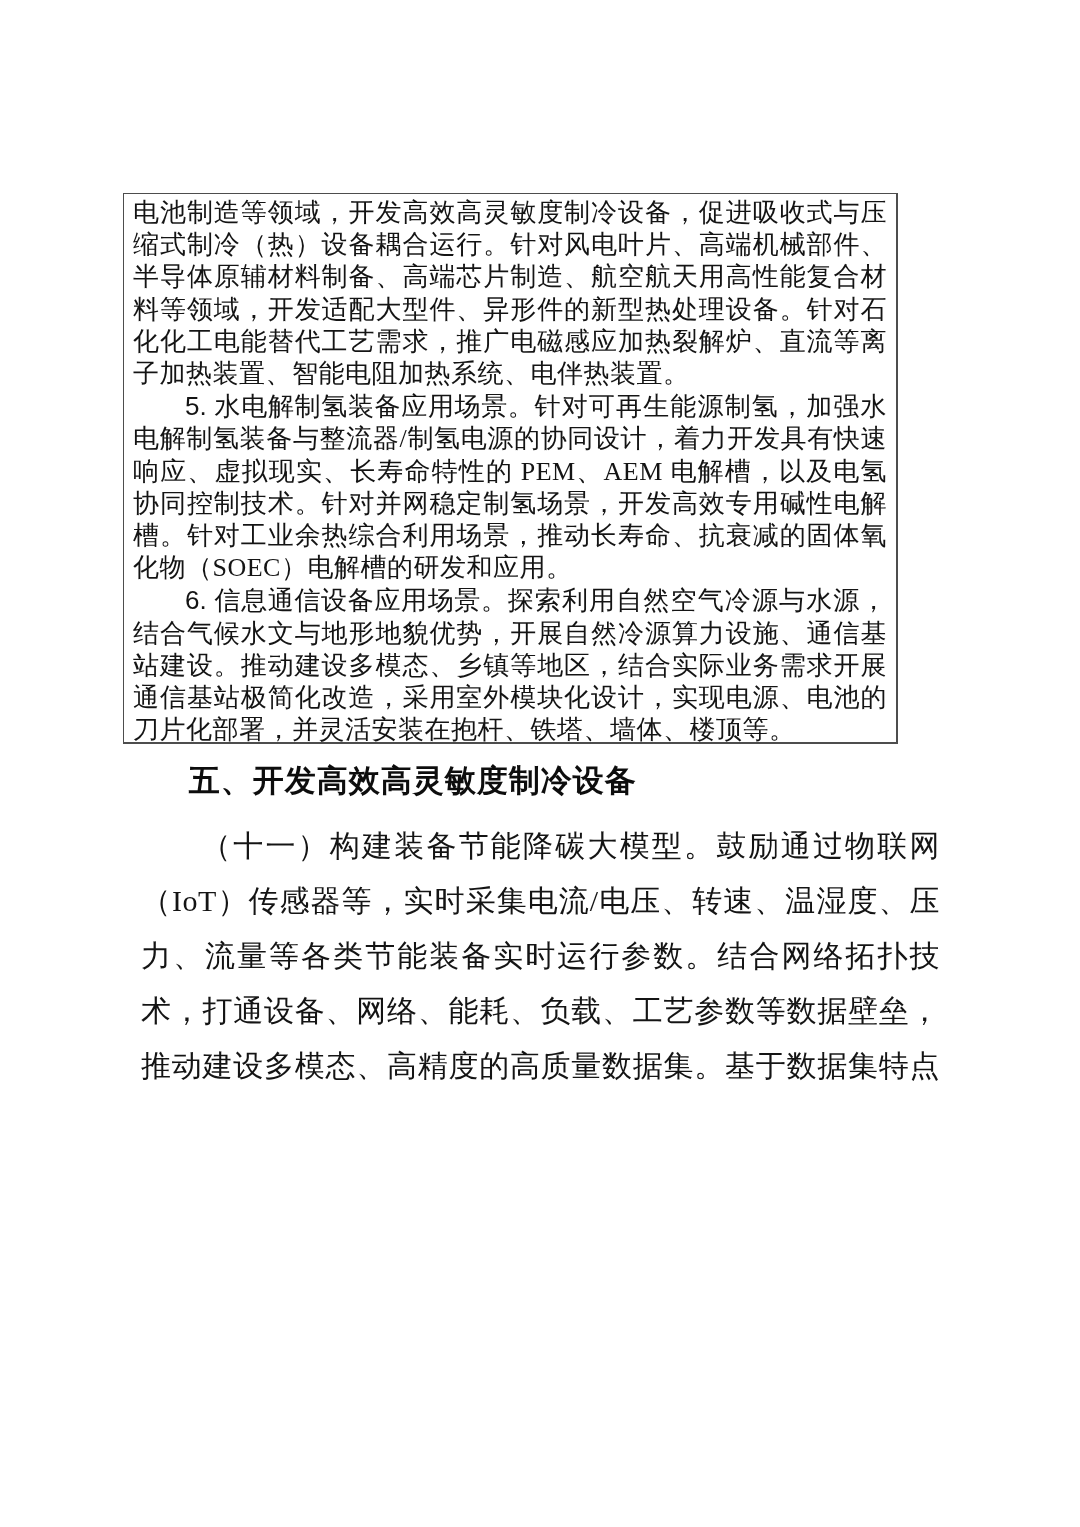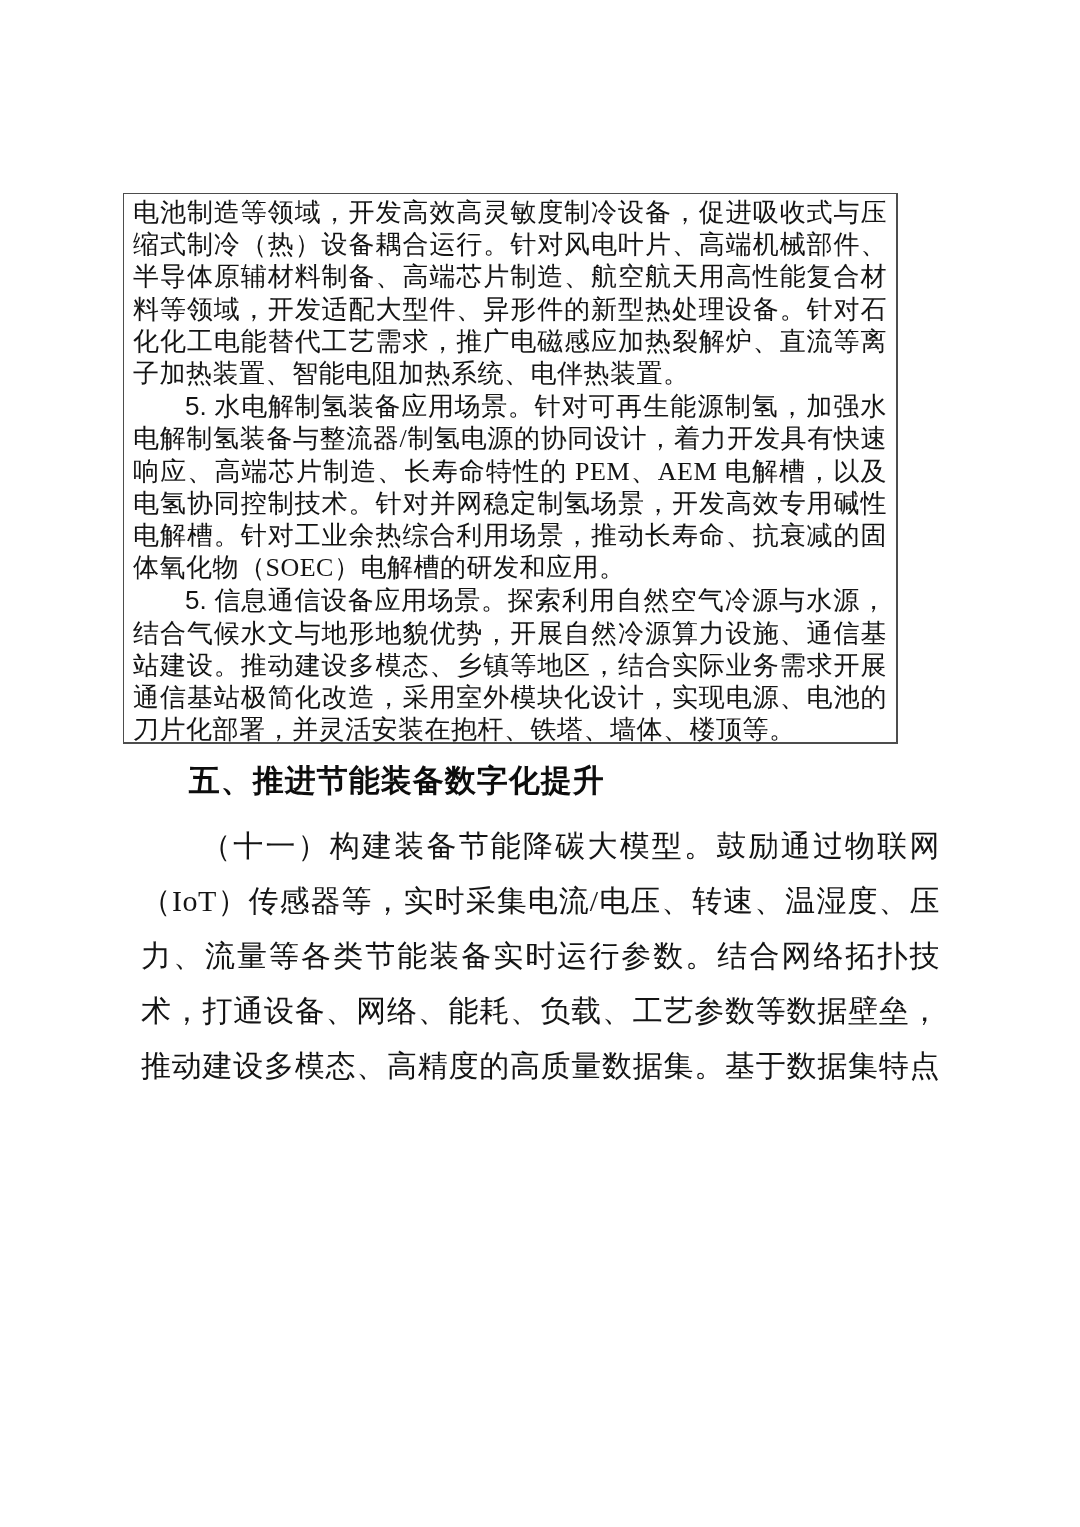--- a/index.html
+++ b/index.html
@@ -87,25 +87,25 @@
     color: #000000;
   }
 </style>
 </head>
 <body>
 
 <div class="page">
 
   <div class="quote-box">
     <p class="box-para no-indent"><span>电池制造等领域，开发高效高灵敏度制冷设备，促进吸收式与压缩式制冷（热）设备耦合运行。针对风电叶片、高端机械部件、半导体原辅材料制备、高端芯片制造、航空航天用高性能复合材料等领域，开发适配大型件、异形件的新型热处理设备。针对石化化工电能替代工艺需求，推广电磁感应加热裂解炉、直流等离子加热装置、智能电阻加热系统、电伴热装置。</span></p>
-    <p class="box-para"><span class="box-lead">5. 水电解制氢装备应用场景。</span><span>针对可再生能源制氢，加强水电解制氢装备与整流器/制氢电源的协同设计，着力开发具有快速响应、高端芯片制造、长寿命特性的 PEM、AEM 电解槽，以及电氢协同控制技术。针对并网稳定制氢场景，开发高效专用碱性电解槽。针对工业余热综合利用场景，推动长寿命、抗衰减的固体氧化物（SOEC）电解槽的研发和应用。</span></p>
-    <p class="box-para"><span class="box-lead">5. 信息通信设备应用场景。</span><span>探索利用自然空气冷源与水源，结合气候水文与地形地貌优势，开展自然冷源算力设施、通信基站建设。推动建设多模态、乡镇等地区，结合实际业务需求开展通信基站极简化改造，采用室外模块化设计，实现电源、电池的刀片化部署，并灵活安装在抱杆、铁塔、墙体、楼顶等。</span></p>
+    <p class="box-para"><span class="box-lead">5. 水电解制氢装备应用场景。</span><span>针对可再生能源制氢，加强水电解制氢装备与整流器/制氢电源的协同设计，着力开发具有快速响应、虚拟现实、长寿命特性的 PEM、AEM 电解槽，以及电氢协同控制技术。针对并网稳定制氢场景，开发高效专用碱性电解槽。针对工业余热综合利用场景，推动长寿命、抗衰减的固体氧化物（SOEC）电解槽的研发和应用。</span></p>
+    <p class="box-para"><span class="box-lead">6. 信息通信设备应用场景。</span><span>探索利用自然空气冷源与水源，结合气候水文与地形地貌优势，开展自然冷源算力设施、通信基站建设。推动建设多模态、乡镇等地区，结合实际业务需求开展通信基站极简化改造，采用室外模块化设计，实现电源、电池的刀片化部署，并灵活安装在抱杆、铁塔、墙体、楼顶等。</span></p>
   </div>
 
   <div class="main">
-    <h2 class="section-heading">五、推进节能装备数字化提升</h2>
+    <h2 class="section-heading">五、开发高效高灵敏度制冷设备</h2>
     <p class="body-para"><span class="body-lead">（十一）构建装备节能降碳大模型。</span><span>鼓励通过物联网（IoT）传感器等，实时采集电流/电压、转速、温湿度、压力、流量等各类节能装备实时运行参数。结合网络拓扑技术，打通设备、网络、能耗、负载、工艺参数等数据壁垒，推动建设多模态、高精度的高质量数据集。基于数据集特点进行模型基础架构选择与模型训练调优，测试模型能力后进行生产环境部署与持续更新迭代，构建具备节能装备多模态数据提取分析、节能策略智能问答、节能装备知识持续学习、人机交互便捷等能力的大模型。</span></p>
     <p class="body-para"><span class="body-lead">（十二）加强水电解制氢装备与整流器。</span><span>加快应用仿真模拟软件、虚拟现实、数字孪生等先进技术，提升节能装备设计制造智</span></p>
   </div>
 
   <div class="page-number">10</div>
 
 </div>
 
 </body></html>

